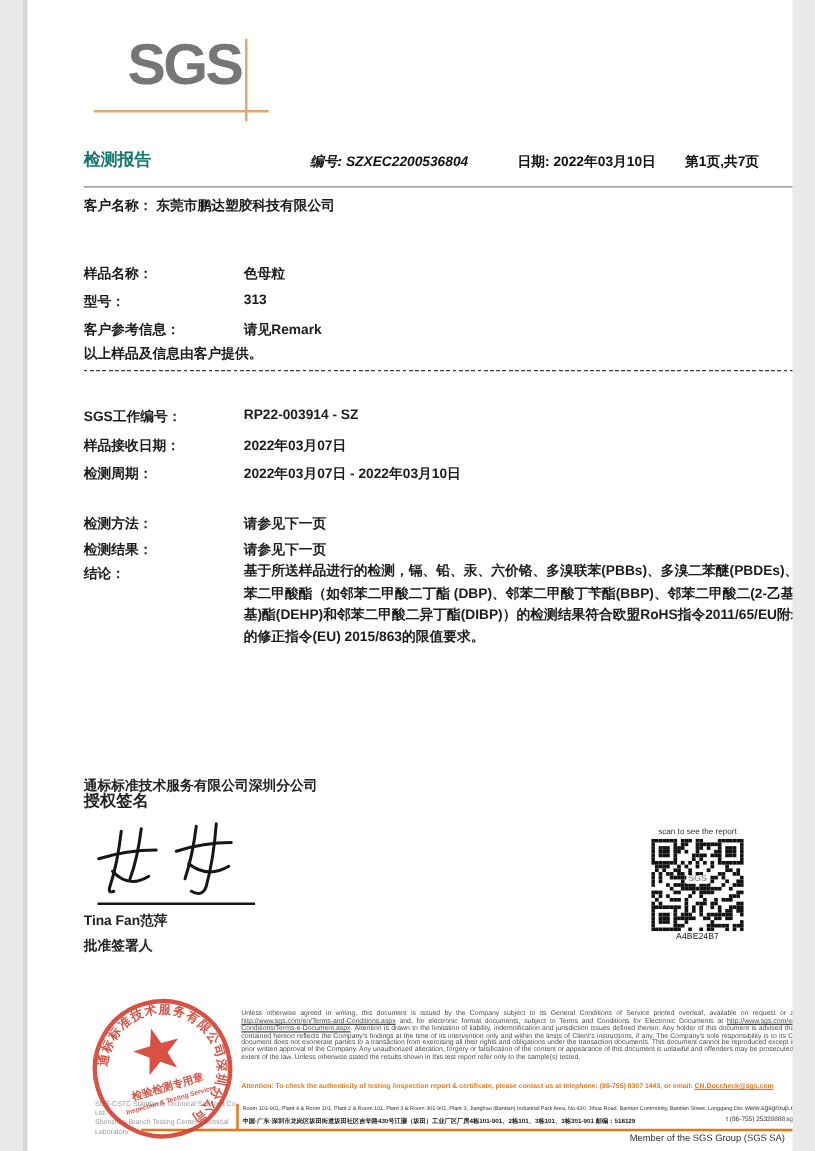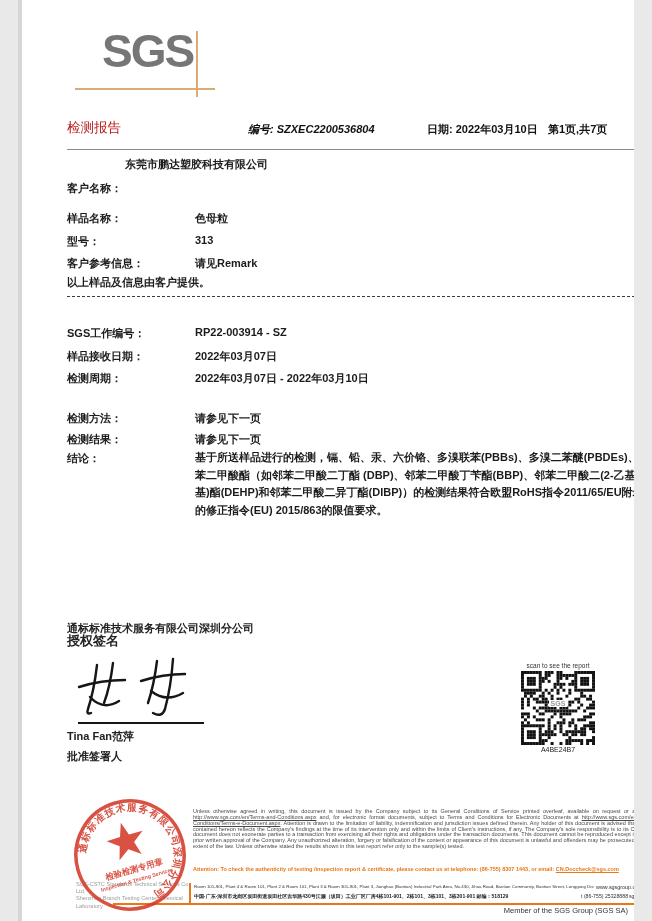--- a/index.html
+++ b/index.html
@@ -3,29 +3,29 @@
 <meta charset="utf-8">
 <style>
   html,body{margin:0;padding:0;background:#e9e9e9;font-family:"Liberation Sans","DejaVu Sans",sans-serif;}
   #page{position:relative;width:616px;height:921px;background:#fff;margin:0 auto;overflow:hidden;color:#222;}
   .edge{position:absolute;left:0;top:0;width:4px;height:921px;background:#d6d6d6;}
   
   .logo{position:absolute;left:84px;top:28px;font-size:46px;font-weight:bold;color:#767676;letter-spacing:-2px;line-height:1;}
   .logo-h{position:absolute;left:57px;top:88px;width:140px;height:2px;background:#dcaa72;}
   .logo-v{position:absolute;left:178px;top:31px;width:2px;height:66px;background:#dcaa72;}
   
-  .title{position:absolute;left:49px;top:119px;font-size:13.5px;font-weight:normal;color:#b91c1c;}
+  .title{position:absolute;left:49px;top:119px;font-size:13.5px;font-weight:bold;color:#0f766e;}
   .meta{position:absolute;top:122px;font-size:11px;font-weight:bold;color:#111;}
-  .m-no{left:230px;font-style:italic;} .m-date{left:409px;} .m-page{left:530px;}
+  .m-no{left:230px;font-style:italic;} .m-date{left:396px;} .m-page{left:530px;}
   .hrule{position:absolute;left:49px;width:599px;height:1px;background:#8a8a8a;}
   .dashrule{position:absolute;left:49px;width:599px;height:1px;
     background:repeating-linear-gradient(90deg,#3a3a3a 0 3px,transparent 3px 5px);}
   
   .row{position:absolute;left:49px;display:flex;font-size:11px;font-weight:600;color:#1c1c1c;white-space:nowrap;}
-  .lbl1{width:58px;flex:none;margin-top:24px;} .lbl2{width:128px;flex:none;}
+  .lbl1{width:58px;flex:none;} .lbl2{width:128px;flex:none;}
   .note{position:absolute;left:49px;font-size:11px;font-weight:600;color:#1c1c1c;}
   .conc-lbl{position:absolute;left:49px;top:451px;font-size:11px;font-weight:600;}
   .conc-txt{position:absolute;left:177px;top:449px;width:462px;font-size:11px;font-weight:600;
     line-height:17.5px;color:#1c1c1c;text-align:left;}
   
   .sig-co{position:absolute;left:49px;top:621px;font-size:11px;font-weight:600;}
   .sig-auth{position:absolute;left:49px;top:632px;font-size:13px;font-weight:700;}
   .sig-svg{position:absolute;left:55px;top:653px;}
   .sig-line{position:absolute;left:60px;top:722px;width:126px;height:2px;background:#161616;}
   .sig-name{position:absolute;left:49px;top:729px;font-size:11px;font-weight:600;}

